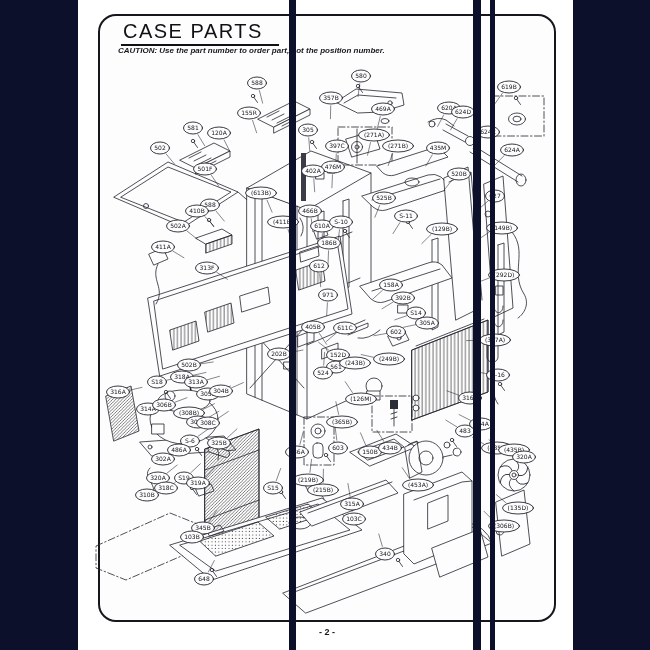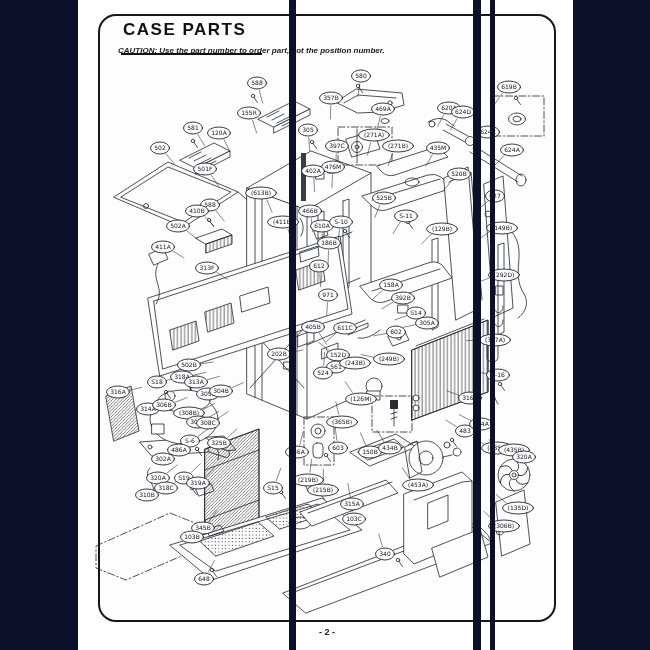--- a/index.html
+++ b/index.html
@@ -1,23 +1,23 @@
 <!DOCTYPE html>
 <html style="--navy: #0c102a; --ink: #22242e; --paper: #fdfdfe;"><head>
 <meta charset="utf-8">
 <style>
   *{box-sizing:border-box}
   html,body{margin:0;padding:0}
   body{width:650px;height:650px;position:relative;overflow:hidden;background:#fff;
        font-family:"Liberation Sans",sans-serif}
   .page{position:absolute;left:98px;top:14px;width:458px;height:608px;
         background:var(--paper,#fdfdfe);border:2px solid #16161c;border-radius:18px;z-index:1}
-  .title{position:absolute;left:121px;top:20px;z-index:3;font-size:17px;font-weight:bold;
+  .title{position:absolute;left:121px;top:20px;z-index:3;font-size:20px;font-weight:normal;
          letter-spacing:1.5px;color:#101016;border-bottom:2.5px solid #101016;
-         padding:0 16px 13px 2px;white-space:nowrap}
+         padding:0 16px 1px 2px;white-space:nowrap}
   .caution{position:absolute;left:118px;top:46px;z-index:3;font-size:8px;font-weight:bold;
            font-style:italic;color:#16161c;white-space:nowrap}
   .pagenum{position:absolute;left:98px;top:627px;width:458px;text-align:center;
            font-size:9px;font-weight:bold;color:#16161c;z-index:3}
   svg.diagram{position:absolute;left:0;top:0;z-index:2}
   #art{stroke:var(--ink,#22242e);fill:none;stroke-width:0.8;stroke-linejoin:round;stroke-linecap:round}
   .dd{stroke-dasharray:7 2.5 1.5 2.5;fill:none}
   #leaders line{stroke:var(--ink,#22242e);stroke-width:0.55}
   #callouts ellipse{fill:#fdfdfe;stroke:var(--ink,#22242e);stroke-width:0.9}
   #callouts text{fill:#14141a;stroke:none;font-family:"DejaVu Sans",sans-serif;

